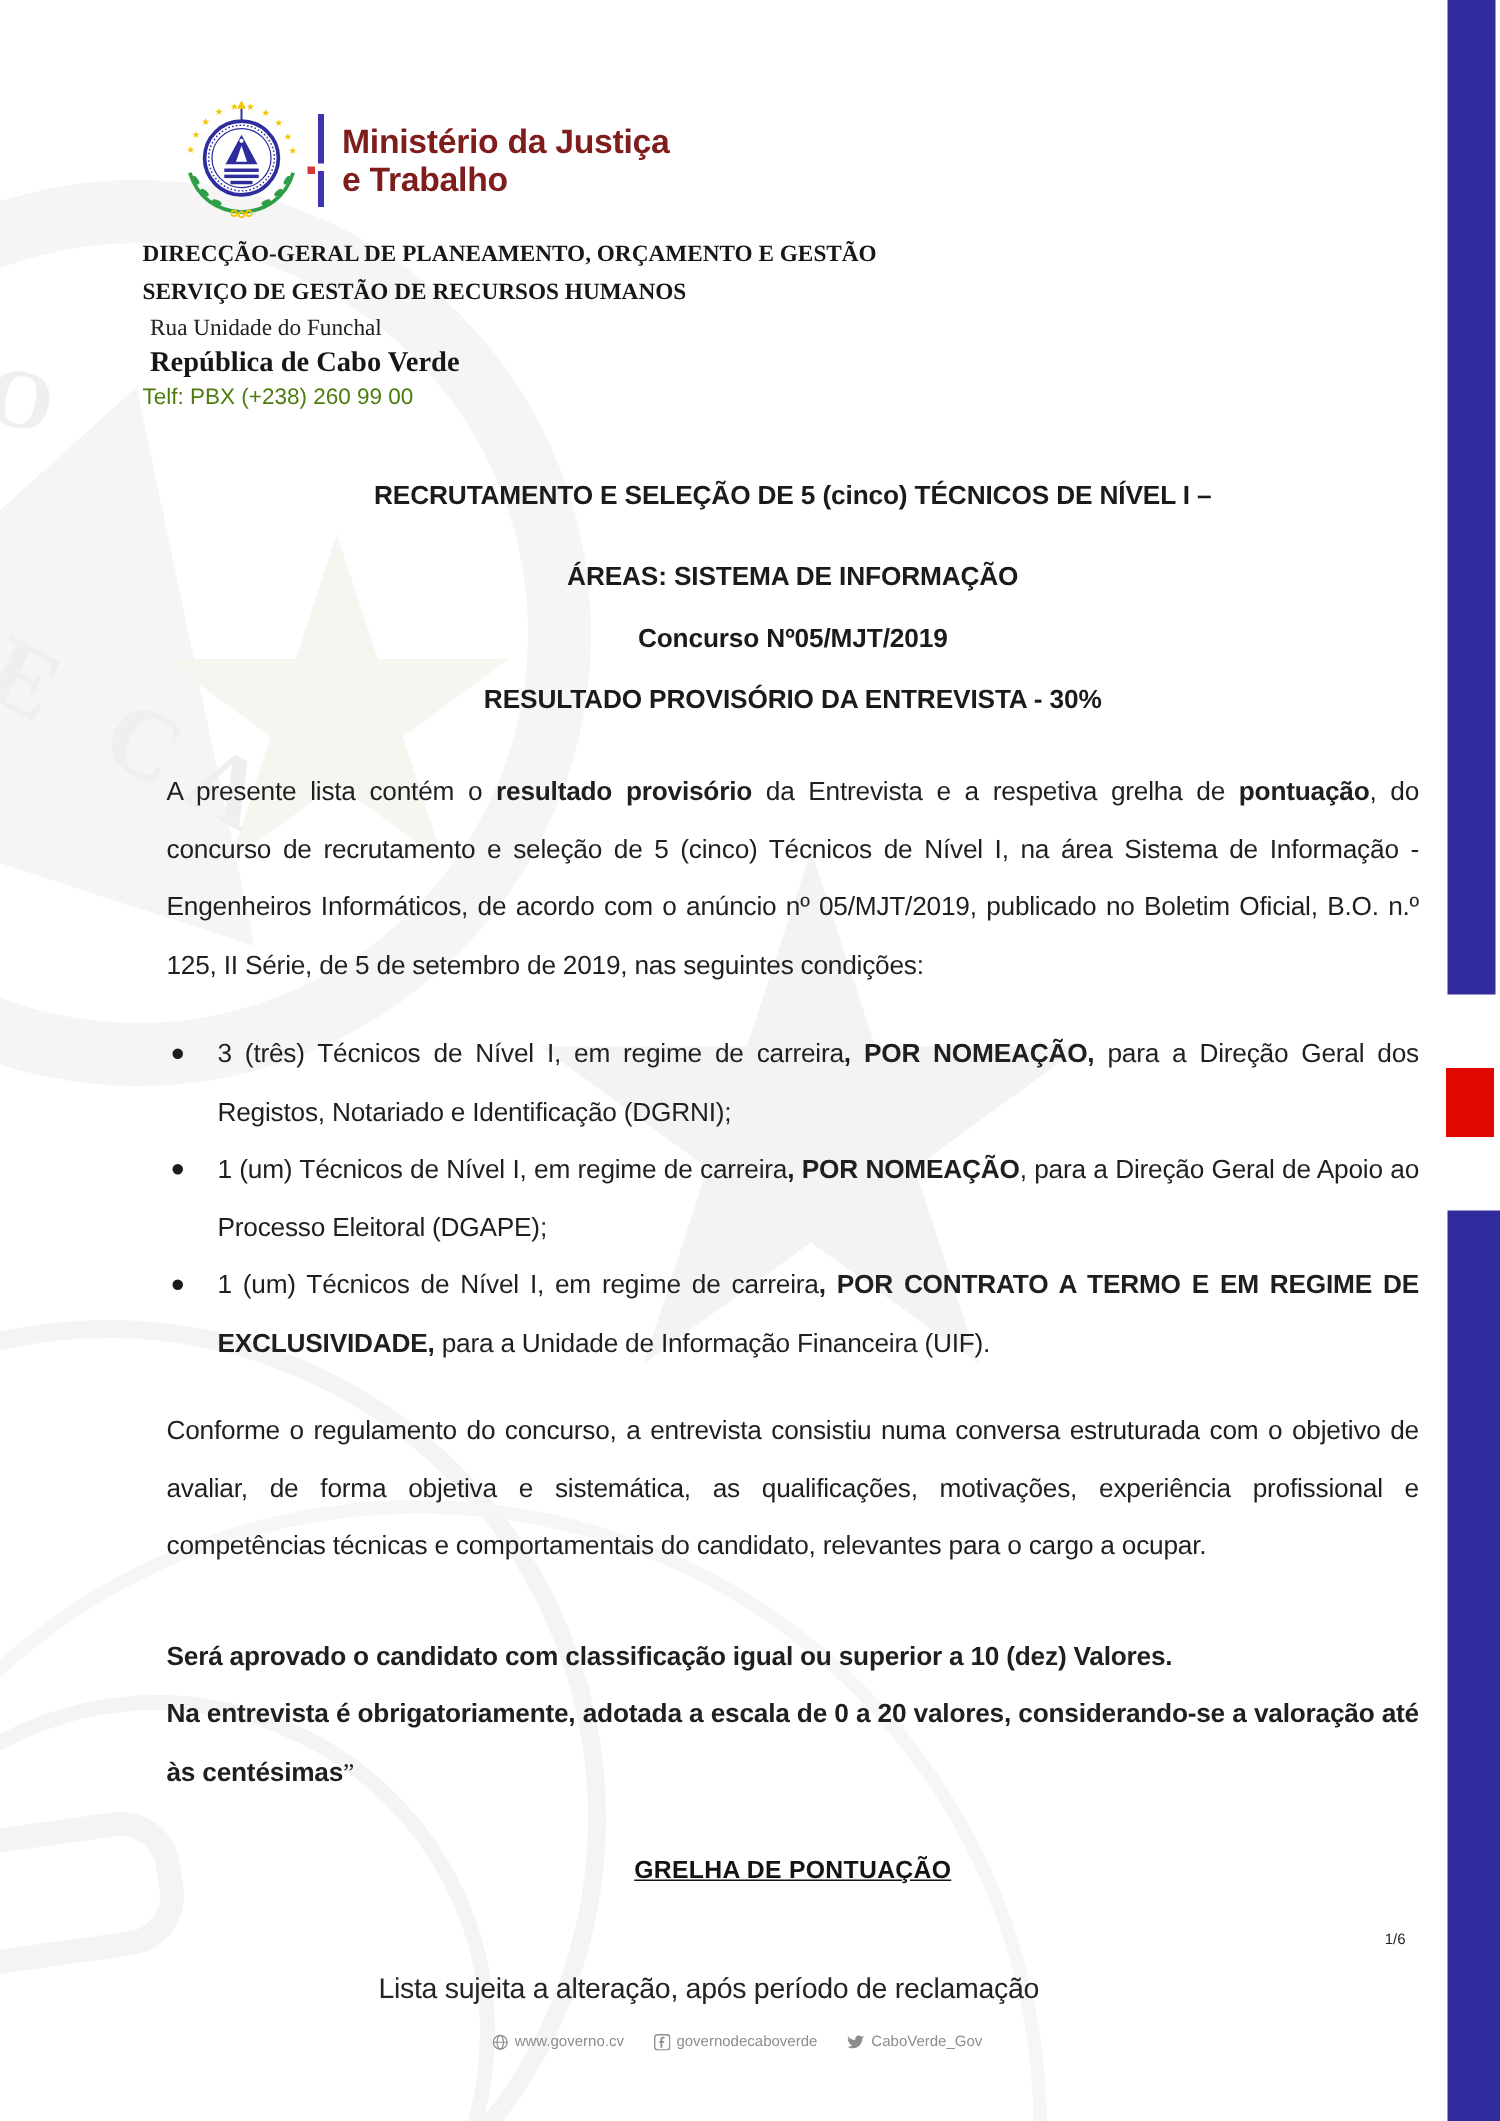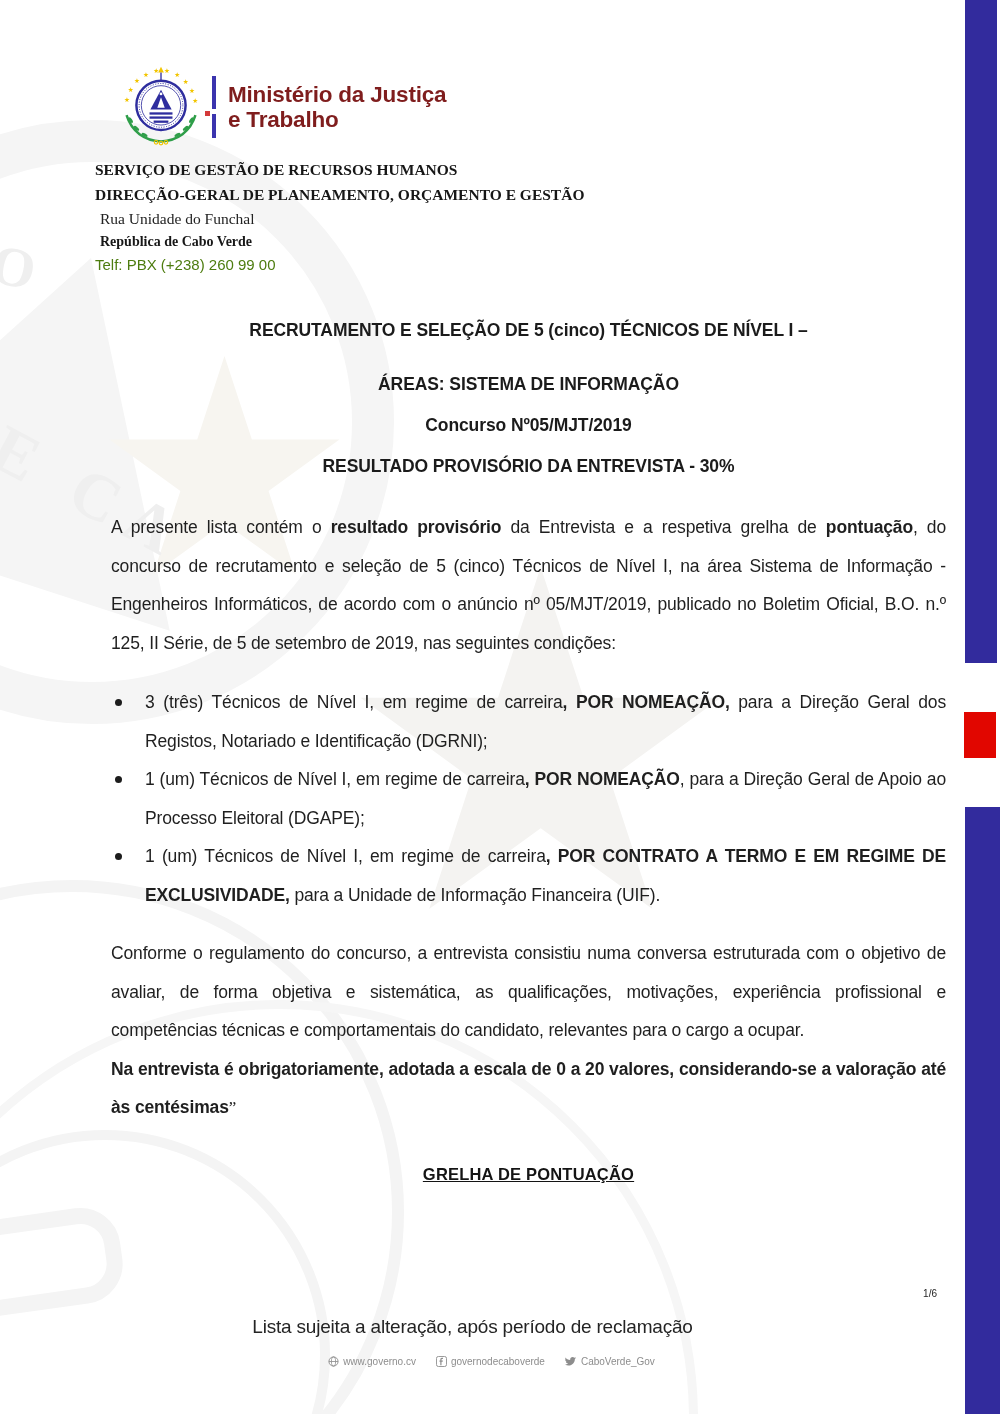--- a/index.html
+++ b/index.html
@@ -34,21 +34,21 @@
   .logo-row { display:flex; align-items:center; margin-left:25px; }
   .emblem { width:82px; height:82px; flex:0 0 auto; }
   .logo-divider { position:relative; width:4px; height:62px; background:#3b34ae; margin:0 12px 0 10px; flex:0 0 auto; }
   .logo-divider-gap { position:absolute; left:0; top:33px; width:4px; height:5px; background:#ffffff; }
   .logo-divider-dot { position:absolute; left:-7px; top:35px; width:5px; height:5px; background:#d43a3a; }
   .ministry { font-weight:bold; font-size:22.5px; line-height:25px; color:#7f1d1d; letter-spacing:-0.2px; }
 
   .org-block { margin-top:9px; }
   .org-line { font-family:"Liberation Serif", serif; font-weight:bold; font-size:15.5px; line-height:25px; color:#171717; }
   .addr-line { font-family:"Liberation Serif", serif; font-size:15.5px; line-height:23px; color:#222; padding-left:5px; }
-  .country-line { font-family:"Liberation Serif", serif; font-weight:bold; font-size:14px; line-height:23px; color:#171717; padding-left:5px; }
+  .country-line { font-family:"Liberation Serif", serif; font-weight:bold; font-size:19px; line-height:23px; color:#171717; padding-left:5px; }
   .phone-line { font-family:"Liberation Sans", sans-serif; font-size:15px; line-height:23px; color:#4d7c0f; }
 
   
   .main { position:absolute; left:95px; right:54px; top:286px;margin-left:16px; }
   .doc-title { text-align:center; font-weight:bold; color:#1b1b1b; font-size:17.5px; letter-spacing:-0.1px; margin:0; }
   .t1 { margin-top:34px; }
   .t2 { margin-top:33px; }
   .t3 { margin-top:20px; }
   .t4 { margin-top:20px; }
 
@@ -145,22 +145,22 @@
         <span class="logo-divider-gap"></span>
         <span class="logo-divider-dot"></span>
       </span>
       <span class="ministry">
         <span style="display:block">Ministério da Justiça</span>
         <span style="display:block">e Trabalho</span>
       </span>
     </div>
 
     <div class="org-block">
+      <div class="org-line">DIRECÇÃO-GERAL DE PLANEAMENTO, ORÇAMENTO E GESTÃO</div>
       <div class="org-line">SERVIÇO DE GESTÃO DE RECURSOS HUMANOS</div>
-      <div class="org-line">DIRECÇÃO-GERAL DE PLANEAMENTO, ORÇAMENTO E GESTÃO</div>
       <div class="addr-line">Rua Unidade do Funchal</div>
       <div class="country-line">República de Cabo Verde</div>
       <div class="phone-line">Telf: PBX (+238) 260 99 00</div>
     </div>
   </div>
 
   <div class="main">
     <div class="doc-title t1">RECRUTAMENTO E SELEÇÃO DE 5 (cinco) TÉCNICOS DE NÍVEL I –</div>
     <div class="doc-title t2">ÁREAS: SISTEMA DE INFORMAÇÃO</div>
     <div class="doc-title t3">Concurso Nº05/MJT/2019</div>
@@ -178,20 +178,21 @@
         <p class="body-text"><span>1 (um) Técnicos de Nível I, em regime de carreira</span><b>, POR NOMEAÇÃO</b><span>, para a Direção Geral de Apoio ao Processo Eleitoral (DGAPE);</span></p>
       </li>
       <li class="bullet-item">
         <span class="bullet-dot"></span>
         <p class="body-text"><span>1 (um) Técnicos de Nível I, em regime de carreira</span><b>, POR CONTRATO A TERMO E EM REGIME DE EXCLUSIVIDADE,</b><span> para a Unidade de Informação Financeira (UIF).</span></p>
       </li>
     </ul>
 
     <p class="body-text para-interview">Conforme o regulamento do concurso, a entrevista consistiu numa conversa estruturada com o objetivo de avaliar, de forma objetiva e sistemática, as qualificações, motivações, experiência profissional e competências técnicas e comportamentais do candidato, relevantes para o cargo a ocupar.</p>
 
+    <p class="body-text para-rule1"><b>Será aprovado o candidato com classificação igual ou superior a 10 (dez) Valores.</b></p>
     <p class="body-text para-rule2"><b>Na entrevista é obrigatoriamente, adotada a escala de 0 a 20 valores, considerando-se a valoração até às centésimas</b><span class="quote-mark">”</span></p>
 
     <div class="section-heading">GRELHA DE PONTUAÇÃO</div>
   </div>
 
   <div class="page-number">1/6</div>
   <div class="note-line">Lista sujeita a alteração, após período de reclamação</div>
 
   <div class="footer-links" style="color:#8d8d8d;padding-left:43px;">
     <span class="footer-item">

